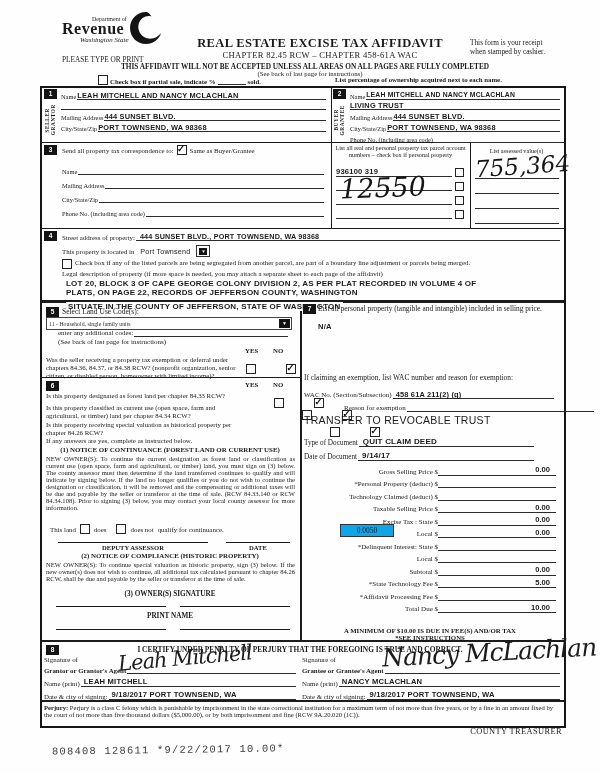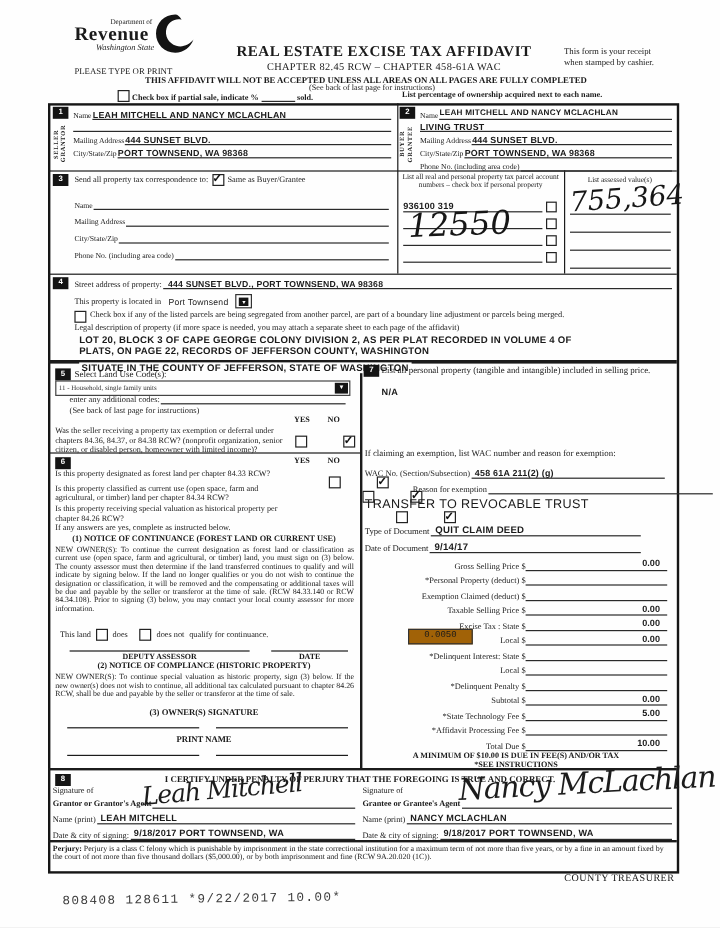--- a/index.html
+++ b/index.html
@@ -25,21 +25,21 @@
   .hand{font-family:"DejaVu Serif",serif;font-style:italic;color:#161616;white-space:nowrap;}
   .sig{font-family:"DejaVu Serif",serif;font-style:italic;white-space:nowrap;color:#1c1c1c;
        letter-spacing:-1px;}
   .line{position:absolute;background:#1b1b1b;}
   .mrow{display:flex;align-items:flex-end;height:12.5px;position:relative;}
   .mrow .mlabel{flex:0 0 132px;text-align:right;font-size:7px;white-space:nowrap;}
   .mrow .mline{flex:1 1 auto;border-bottom:1px solid #2a2a2a;text-align:right;
                font-family:"Liberation Sans",sans-serif;font-size:7.6px;font-weight:700;
                padding-right:6px;line-height:1.1;}
   .ratebox{position:absolute;left:34px;bottom:1px;width:52px;height:11px;border:1.4px solid #333;
-           text-align:center;font-size:7.5px;line-height:11px;background:#a16207;font-family:Liberation Mono, monospace;}
+           text-align:center;font-size:7.5px;line-height:11px;background:#0ea5e9;}
   .small{font-size:6.6px;line-height:1.08;}
   .notice{font-size:6.55px;line-height:1.07;text-align:justify;}
   .ddarrow{width:11px;height:9px;background:#141414;color:#fff;font-size:5px;display:flex;
            align-items:center;justify-content:center;flex:0 0 auto;margin-right:1px;}
 </style>
 </head>
 <body>
 
 <div class="page">
 
@@ -306,21 +306,21 @@
   <div class="abs" style="left:306px;top:463px;width:250px;">
     <div class="mrow">
         <span class="mlabel">Gross Selling Price $</span>
         <span class="mline">0.00</span>
       </div>
     <div class="mrow">
         <span class="mlabel">*Personal Property (deduct) $</span>
         <span class="mline"></span>
       </div>
     <div class="mrow">
-        <span class="mlabel">Exemption Claimed (deduct) $</span>
+        <span class="mlabel">Technology Claimed (deduct) $</span>
         <span class="mline"></span>
       </div>
     <div class="mrow">
         <span class="mlabel">Taxable Selling Price $</span>
         <span class="mline">0.00</span>
       </div>
     <div class="mrow">
         <span class="mlabel">Excise Tax : State $</span>
         <span class="mline">0.00</span>
       </div>
@@ -331,24 +331,20 @@
       </div>
     <div class="mrow">
         <span class="mlabel">*Delinquent Interest: State $</span>
         <span class="mline"></span>
       </div>
     <div class="mrow">
         <span class="mlabel">Local $</span>
         <span class="mline"></span>
       </div>
     <div class="mrow">
-        <span class="mlabel">*Delinquent Penalty $</span>
-        <span class="mline"></span>
-      </div>
-    <div class="mrow">
         <span class="mlabel">Subtotal $</span>
         <span class="mline">0.00</span>
       </div>
     <div class="mrow">
         <span class="mlabel">*State Technology Fee $</span>
         <span class="mline">5.00</span>
       </div>
     <div class="mrow">
         <span class="mlabel">*Affidavit Processing Fee $</span>
         <span class="mline"></span>

